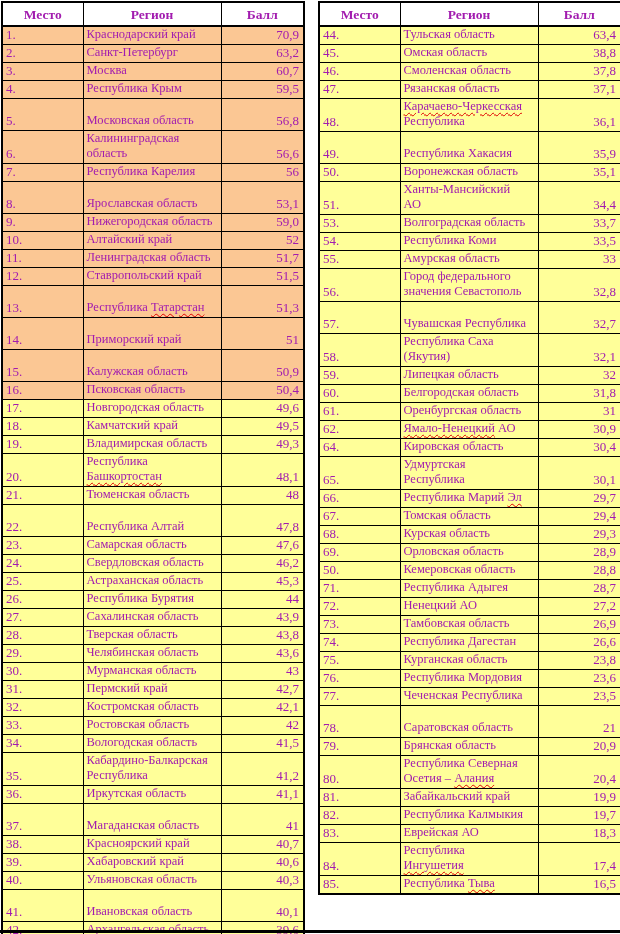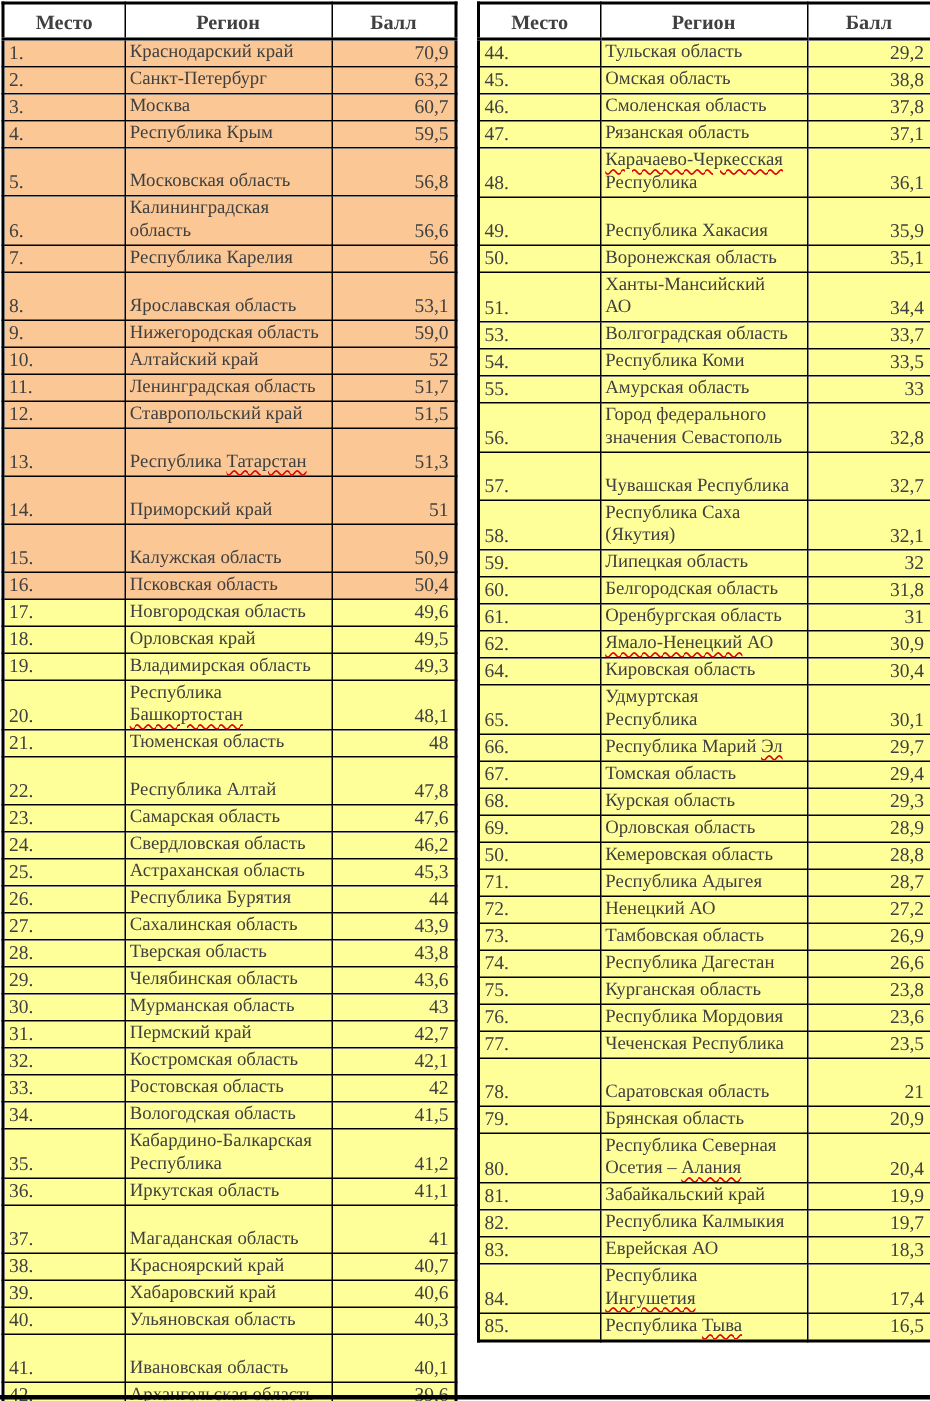--- a/index.html
+++ b/index.html
@@ -1,18 +1,18 @@
 <!DOCTYPE html>
 <html style="--orange: #FBC794; --yellow: #FFFF99; --border: #000000; --spell: #E00000;"><head>
 <meta charset="utf-8">
 <style>
   html,body { margin:0; padding:0; background:#ffffff; }
   .canvas {
     position:relative; width:620px; height:934px; overflow:hidden;
-    font-family:"Liberation Serif", serif; color:#404040;
+    font-family:"Liberation Serif", serif; color:#a21caf;
   }
   table.rank {
     border-collapse:collapse; table-layout:fixed;
     position:absolute; top:1px;
     border:2px solid #000;
   }
   table.tbl-left  { left:1px;   width:302px; }
   table.tbl-right { left:318px; width:300px; }
   col.c-place  { width:81px; }
   col.c-region { width:138px; }
@@ -143,21 +143,21 @@
           <td class="region">Псковская область</td>
           <td class="score">50,4</td>
         </tr>
         <tr class="h1 y">
           <td class="place">17.</td>
           <td class="region">Новгородская область</td>
           <td class="score">49,6</td>
         </tr>
         <tr class="h1 y">
           <td class="place">18.</td>
-          <td class="region">Орловская край</td>
+          <td class="region">Камчатский край</td>
           <td class="score">49,5</td>
         </tr>
         <tr class="h1 y">
           <td class="place">19.</td>
           <td class="region">Владимирская область</td>
           <td class="score">49,3</td>
         </tr>
         <tr class="h2 y">
           <td class="place">20.</td>
           <td class="region">Республика
@@ -288,21 +288,21 @@
         <tr>
           <th>Место</th>
           <th>Регион</th>
           <th>Балл</th>
         </tr>
       </thead>
     <tbody>
         <tr class="h1 y">
           <td class="place">44.</td>
           <td class="region">Тульская область</td>
-          <td class="score">29,2</td>
+          <td class="score">63,4</td>
         </tr>
         <tr class="h1 y">
           <td class="place">45.</td>
           <td class="region">Омская область</td>
           <td class="score">38,8</td>
         </tr>
         <tr class="h1 y">
           <td class="place">46.</td>
           <td class="region">Смоленская область</td>
           <td class="score">37,8</td>

